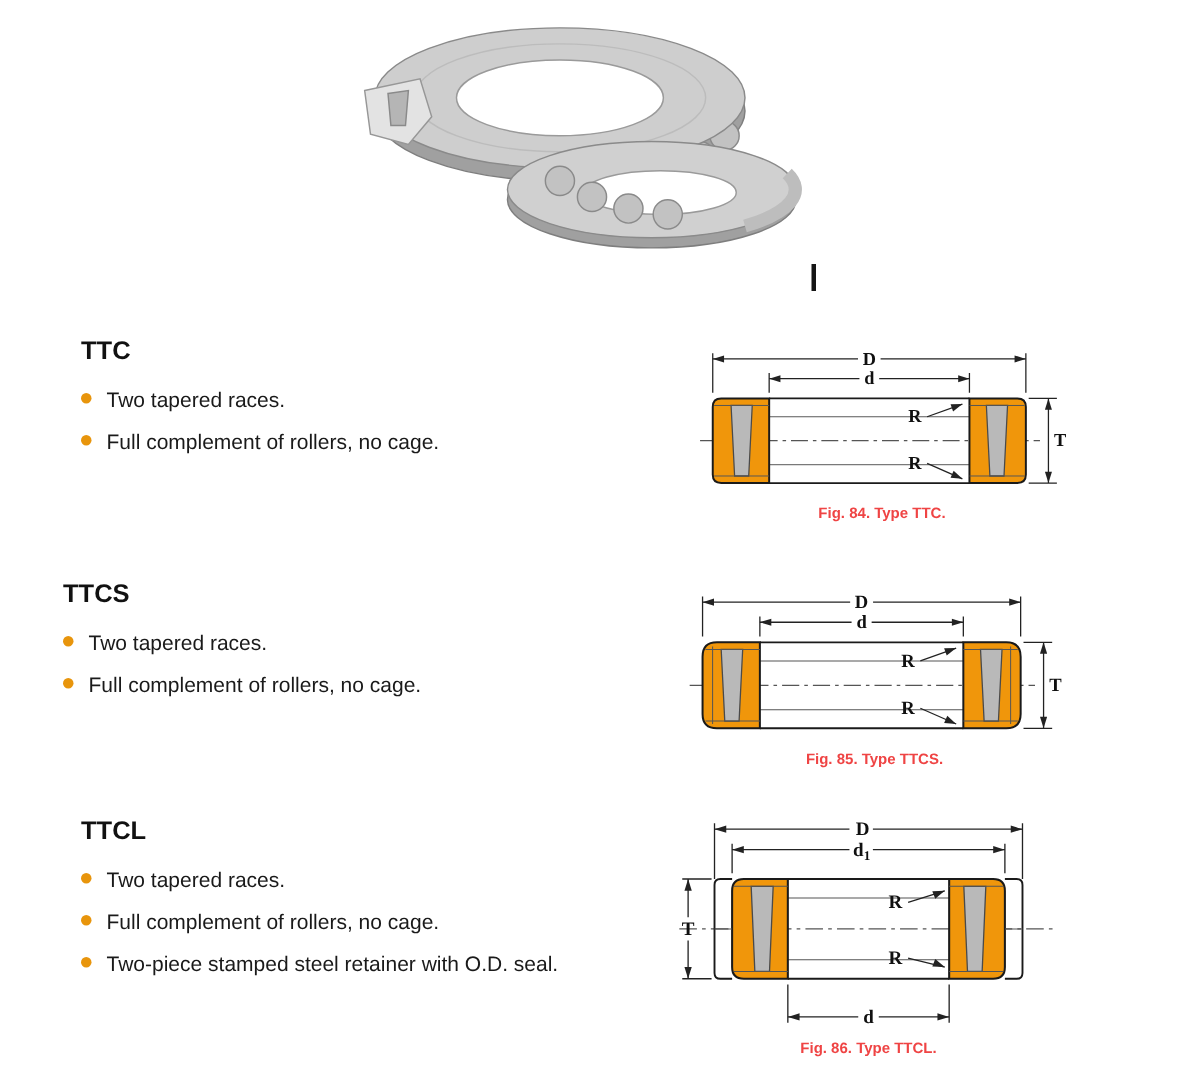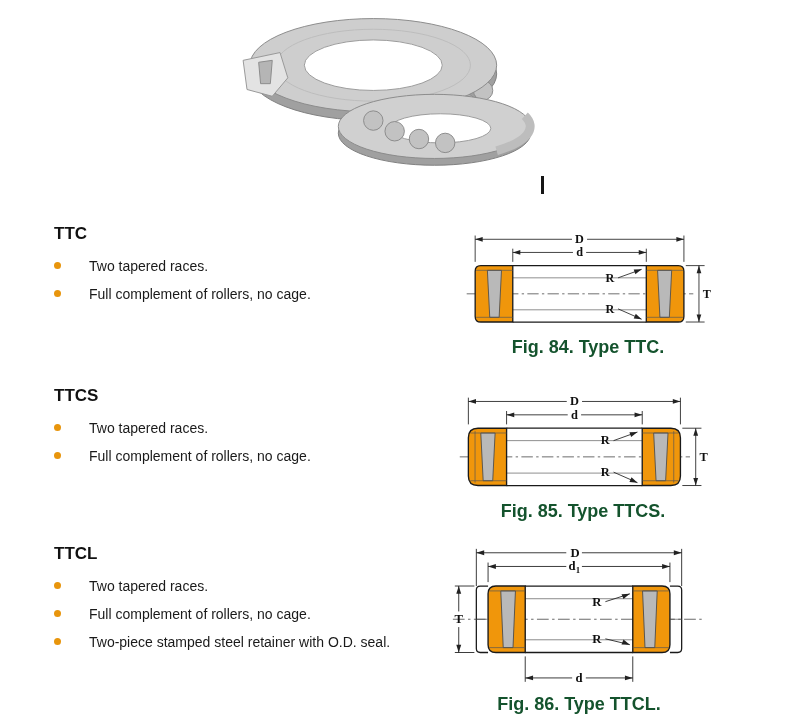--- a/index.html
+++ b/index.html
@@ -13,26 +13,26 @@
     color: #1a1a1a;
     overflow: hidden;
   }
   .hero { position: absolute; left: 224px; top: 4px; width: 318px; height: 170px; }
   .hero svg { width: 100%; height: 100%; display: block; }
   .cursor-artifact { position: absolute; left: 541px; top: 176px; width: 3px; height: 18px; background: #151515; }
 
   .section-text { position: absolute; width: 372px; }
   .section-text h2 { font-size: 17px; font-weight: bold; margin-bottom: 12px; color: #111; }
   .bullets { list-style: none; }
-  .bullets li { display: flex; gap: 28px; margin-bottom: 8px; font-size: 14px; line-height: 20px; }
+  .bullets li { display: flex; gap: 10px; margin-bottom: 8px; font-size: 14px; line-height: 20px; }
   .dot { flex: 0 0 auto; width: 7px; height: 7px; border-radius: 50%; background: #E8950C; margin-top: 6px; }
 
   .figure { position: absolute; text-align: center; }
   .figure svg { width: 100%; height: auto; display: block; }
-  .fig-caption { font-size: 18px; font-weight: bold; margin-top: 4px; color: #14532d; }
+  .fig-caption { font-size: 10px; font-weight: bold; margin-top: 4px; color: #ef4444; }
 
   svg .cl { stroke: #555; stroke-width: 0.9; stroke-dasharray: 12 3.5 2.5 3.5; fill: none; }
   svg .part line { stroke: #1a1a1a; stroke-width: 1.3; }
   svg line.thin { stroke: #555; stroke-width: 0.7; }
   svg .race { fill: #F0960B; stroke: #1a1a1a; stroke-width: 1.4; }
   svg .roller { fill: #b9b9b9; stroke: #4a4a4a; stroke-width: 0.9; }
   svg .dim line { stroke: #222; stroke-width: 0.9; }
   svg .dim polygon { fill: #222; stroke: none; }
   svg .dimlabel { font-family: "Liberation Serif", serif; font-size: 13px; font-weight: 600; fill: #101010; }
   svg .dimsub { font-size: 9px; }
@@ -141,21 +141,21 @@
         <line x1="238" y1="100" x2="258" y2="100"></line>
         <line x1="252" y1="40" x2="252" y2="100"></line>
         <polygon points="252,40 249.5,48 254.5,48"></polygon>
         <polygon points="252,100 249.5,92 254.5,92"></polygon>
         <text class="dimlabel" x="256" y="74" text-anchor="start">T</text>
       </g>
     </svg>
     <figcaption class="fig-caption">Fig. 84. Type TTC.</figcaption>
   </figure>
 
-  <div class="section-text" style="left:54px; top:386px;">
+  <div class="section-text" style="left:42px; top:386px;">
     <h2>TTCS</h2>
     <ul class="bullets">
       <li>
         <span class="dot"></span>
         <span>Two tapered races.</span>
       </li>
       <li>
         <span class="dot"></span>
         <span>Full complement of rollers, no cage.</span>
       </li>

